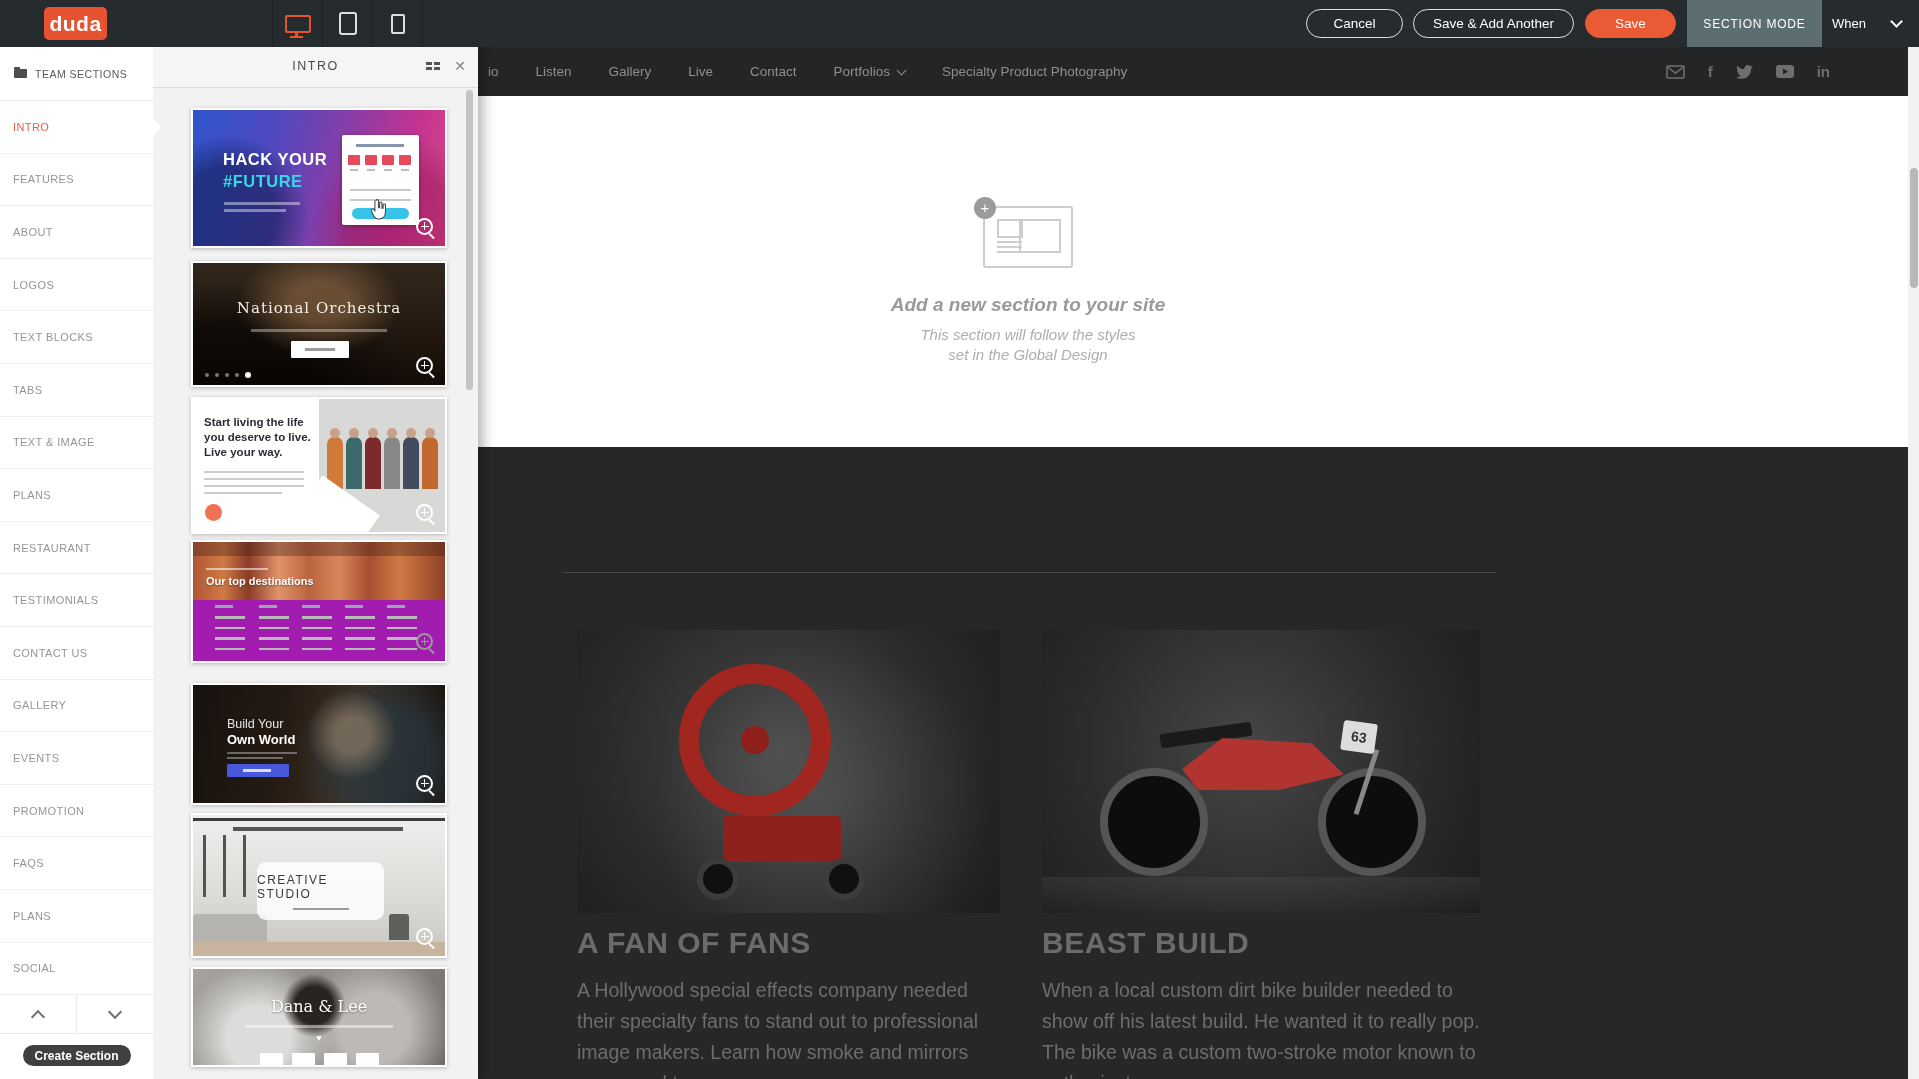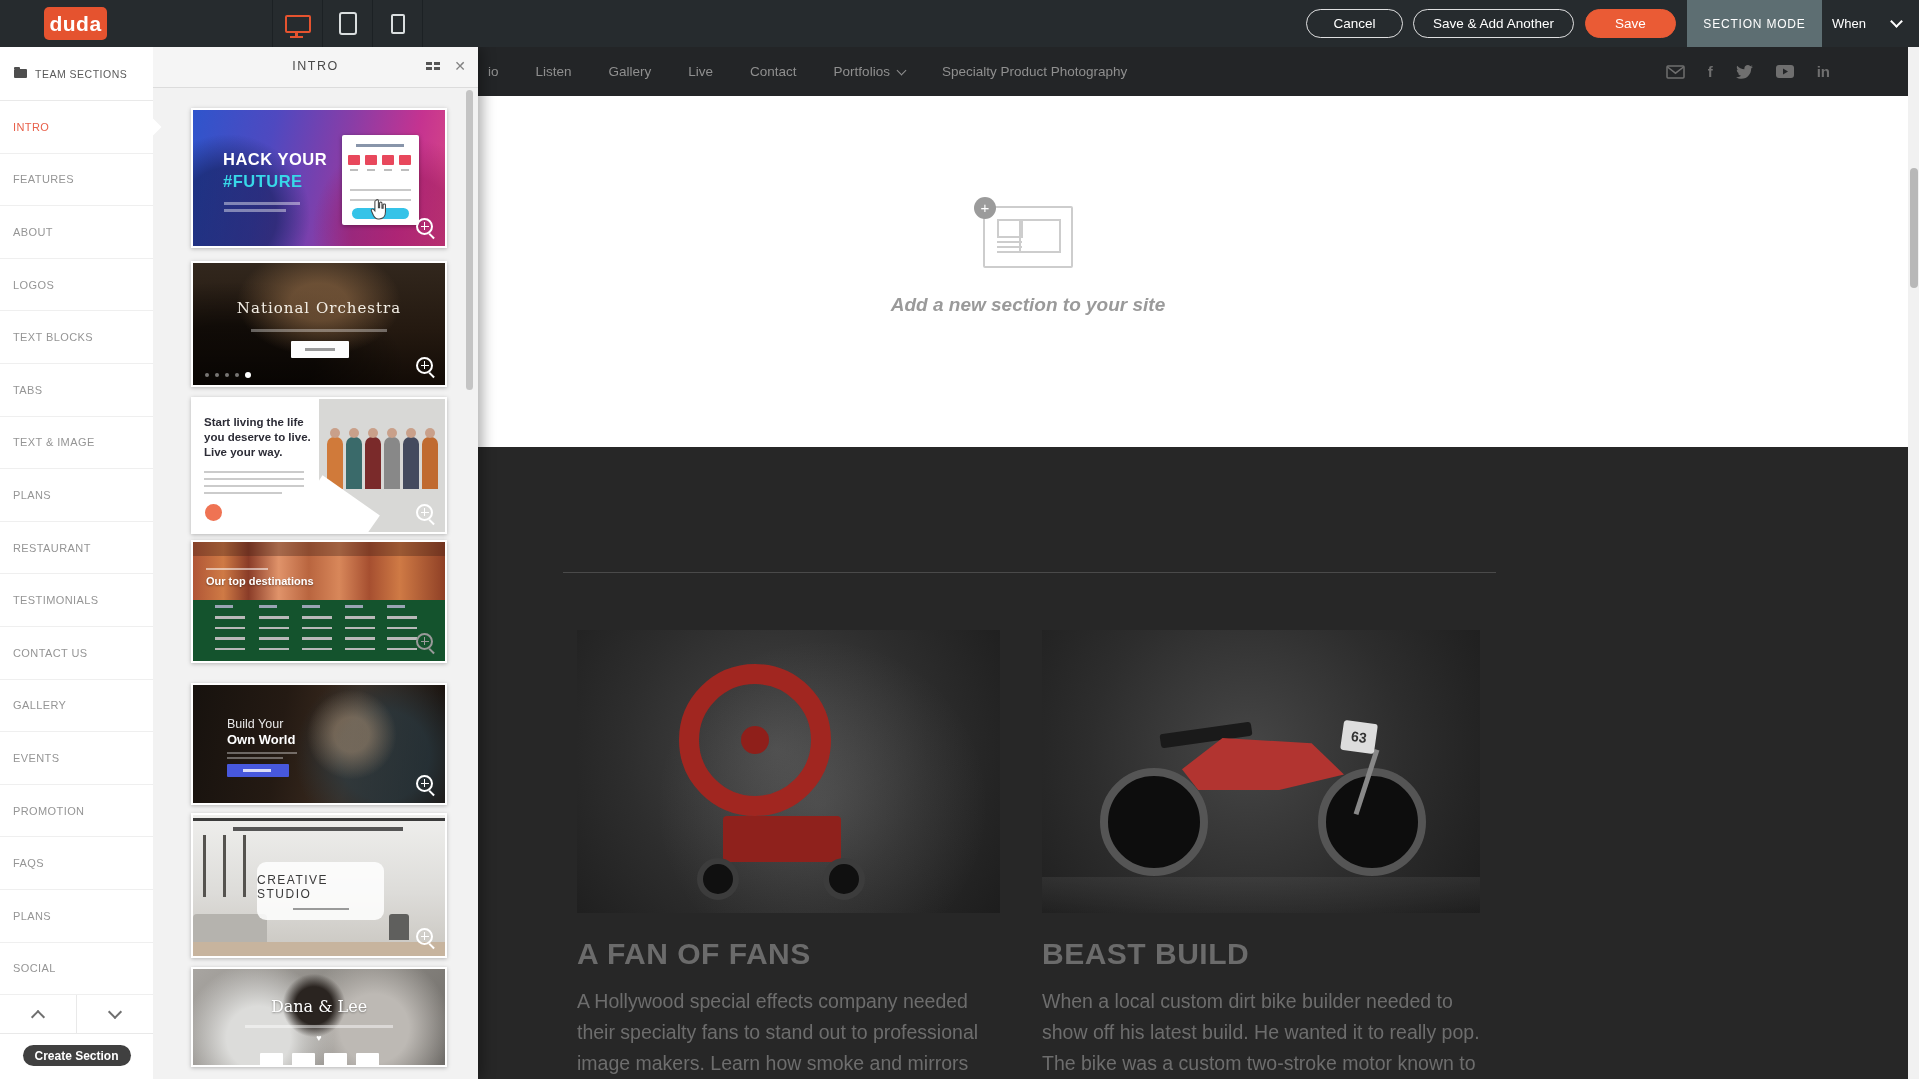--- a/index.html
+++ b/index.html
@@ -115,21 +115,21 @@
   .t3-p span:nth-child(3){top:86px;} .t3-p span:nth-child(4){top:93px;width:78px;}
   .t3-dot{position:absolute;left:12px;top:105px;width:17px;height:17px;border-radius:50%;background:#ef7353;}
   .t3-img{position:absolute;left:126px;top:0;width:126px;height:100%;background:#d8d8d6;overflow:hidden;}
   .t3-ppl{position:absolute;left:8px;top:38px;display:flex;gap:3px;align-items:flex-end;}
   .t3-ppl .p{width:16px;height:52px;border-radius:7px 7px 0 0;position:relative;}
   .t3-ppl .p::before{content:"";position:absolute;left:3px;top:-9px;width:10px;height:10px;border-radius:50%;background:#c9a08a;}
   .t3-wedge{position:absolute;left:-20px;bottom:-18px;width:70px;height:60px;background:#fff;transform:rotate(35deg);}
 
   
   .t4{top:493px;height:123px;}
-  .t4 .art{background:#14532d;}
+  .t4 .art{background:#a21caf;}
   .t4-img{position:absolute;left:0;top:0;width:100%;height:58px;overflow:hidden;
      background:linear-gradient(90deg,#b05636 0%,#cf7a45 12%,#8a3c28 22%,#e0936a 34%,#b9653f 46%,#d8875a 58%,#a64f30 70%,#cf7a45 82%,#8f4026 100%);}
   .t4-img::before{content:"";position:absolute;left:0;top:0;width:100%;height:14px;background:rgba(60,30,20,.35);}
   .t4-bar{position:absolute;left:13px;top:26px;width:62px;height:2px;background:rgba(255,255,255,.55);}
   .t4-title{position:absolute;left:13px;top:33px;font-size:11px;font-weight:bold;color:#fff;text-shadow:0 1px 2px rgba(0,0,0,.4);}
   .t4-col{position:absolute;top:63px;}
   .t4-col .h{display:block;width:18px;height:3px;background:#9aa4b5;margin-bottom:8px;}
   .t4-col .r{display:block;width:30px;height:2.5px;background:#b9b9b9;margin-bottom:8px;}
   .c1{left:22px;} .c2{left:66px;} .c3{left:109px;} .c4{left:152px;} .c5{left:194px;}
 
@@ -196,21 +196,21 @@
   .ph-title{margin-top:26px;font-size:19px;font-weight:bold;font-style:italic;color:#9a9a9a;}
   .ph-sub{margin-top:9px;font-size:15px;font-style:italic;color:#aeaeae;line-height:20px;}
 
   .dark-zone{position:absolute;left:0;top:400px;width:100%;height:632px;background:#272727;overflow:hidden;}
   .cs-title{position:absolute;left:85px;top:28px;font-size:64px;font-weight:bold;color:#6f6f6f;letter-spacing:1px;}
   .cs-div{position:absolute;left:85px;top:125px;width:933px;height:1px;background:#4a4a4a;}
   .card{position:absolute;top:183px;}
   .card.c-left{left:99px;width:423px;}
   .card.c-right{left:564px;width:438px;}
   .card-img{position:relative;height:283px;overflow:hidden;background:radial-gradient(circle at 47% 42%, #464646 0%, #2d2d2d 55%, #1d1d1d 100%);}
-  .card-title{margin-top:24px;font-size:30px;font-weight:bold;color:#6b6b6b;letter-spacing:.5px;}
+  .card-title{margin-top:13px;font-size:30px;font-weight:bold;color:#6b6b6b;letter-spacing:.5px;}
   .card-text{margin-top:15px;font-size:19.5px;line-height:31px;color:#6d6d6d;}
 
   
   .fan-ring{position:absolute;left:102px;top:34px;width:152px;height:152px;border-radius:50%;border:20px solid #a12620;box-sizing:border-box;}
   .fan-hub{position:absolute;left:164px;top:96px;width:28px;height:28px;border-radius:50%;background:#8f1f1a;}
   .fan-base{position:absolute;left:146px;top:186px;width:118px;height:46px;background:#8f211c;border-radius:4px;}
   .fan-wheel{position:absolute;top:228px;width:30px;height:30px;border-radius:50%;background:#101010;border:6px solid #3c3c3c;box-sizing:content-box;}
   .fw1{left:120px;} .fw2{left:246px;}
   .fan-haze{position:absolute;inset:0;background:radial-gradient(circle at 58% 62%, rgba(210,210,210,.13) 0%, transparent 55%);}
 
@@ -275,20 +275,24 @@
           <span class="ph-plus">+</span>
           <span class="ph-small"></span>
           <span class="ph-lines">
               <span></span>
               <span></span>
               <span></span>
             </span>
           <span class="ph-big"></span>
         </div>
         <div class="ph-title">Add a new section to your site</div>
+        <div class="ph-sub">
+          <div>This section will follow the styles</div>
+          <div>set in the Global Design</div>
+        </div>
       </div>
     </div>
 
     <div class="dark-zone">
       <div class="cs-div"></div>
 
       <div class="card c-left">
         <div class="card-img">
           <div class="fan-haze"></div>
           <div class="fan-ring"></div>

